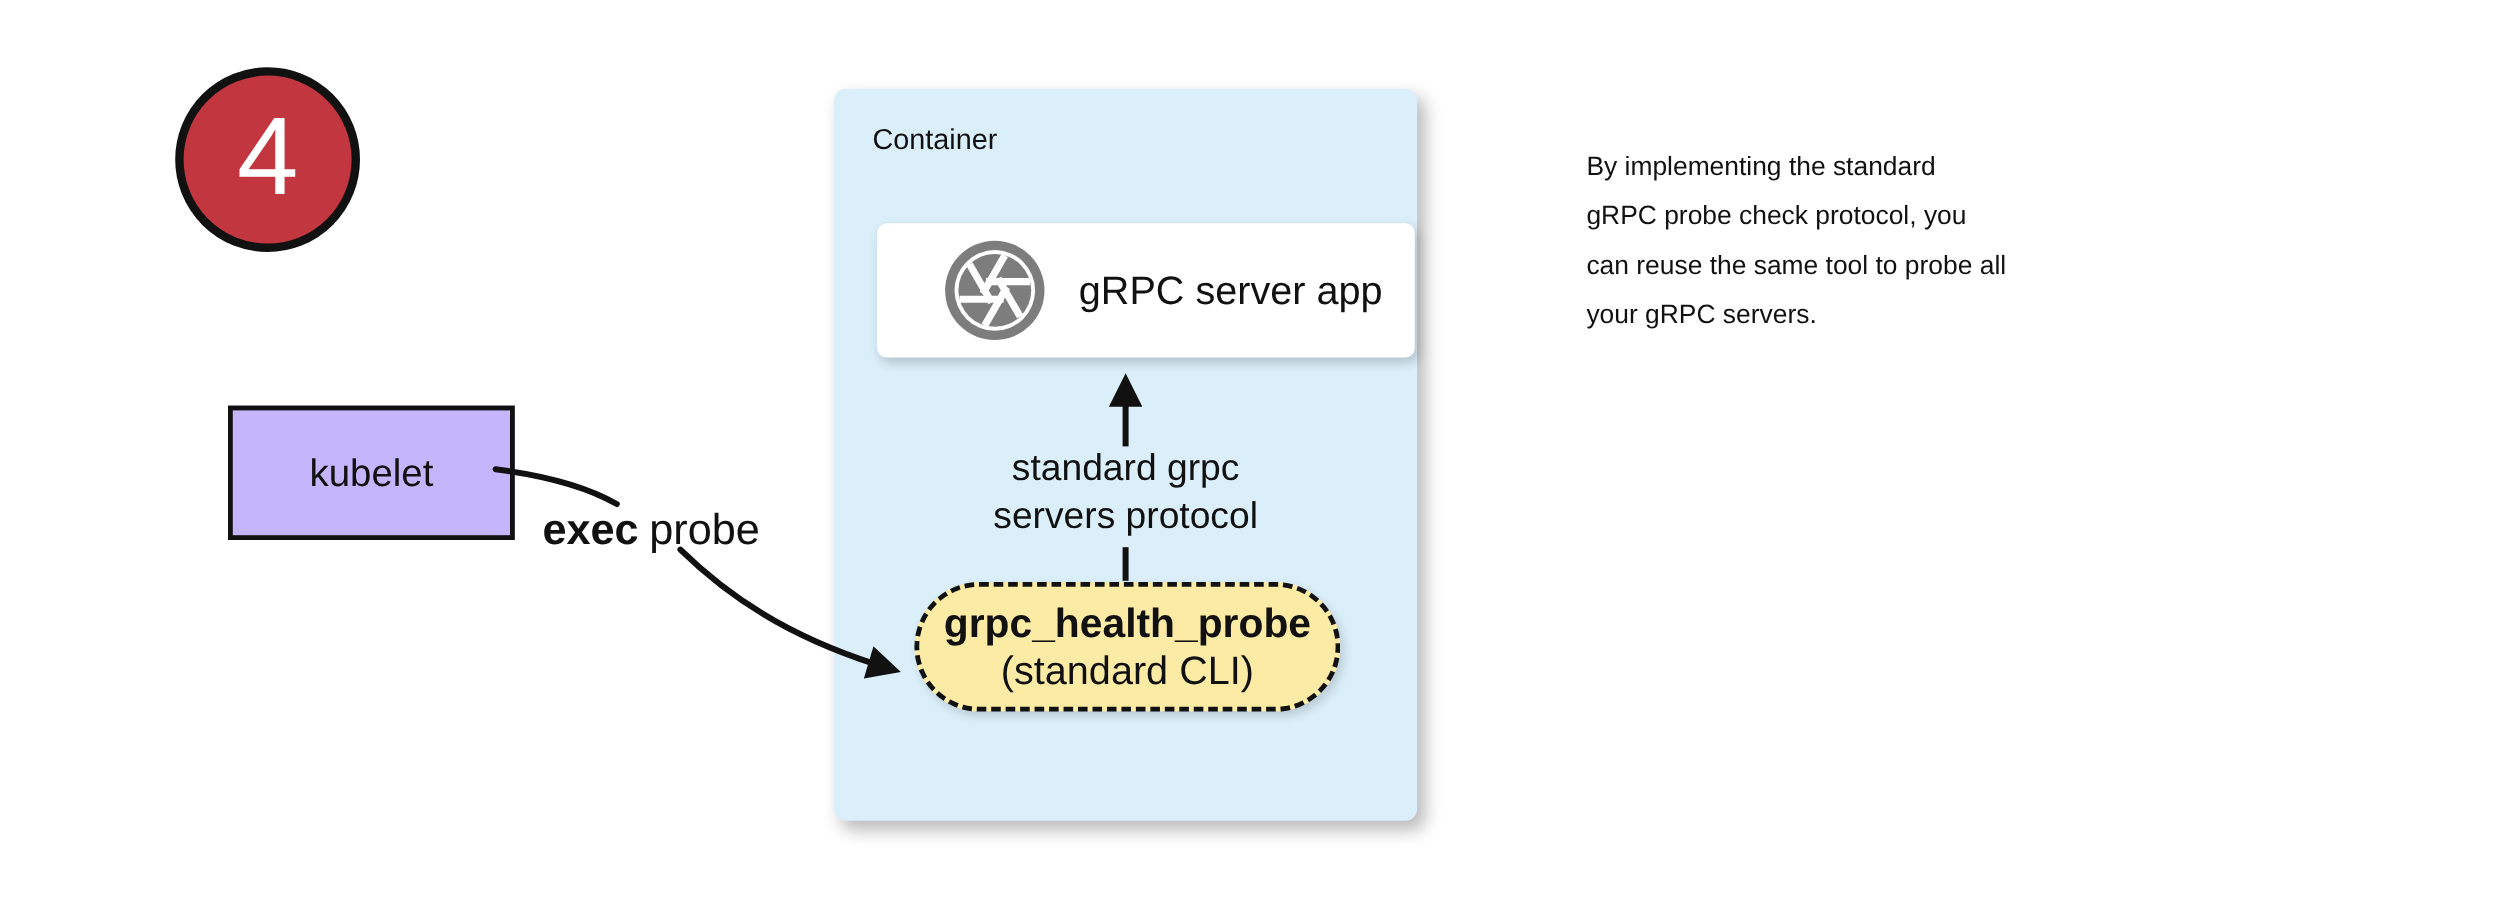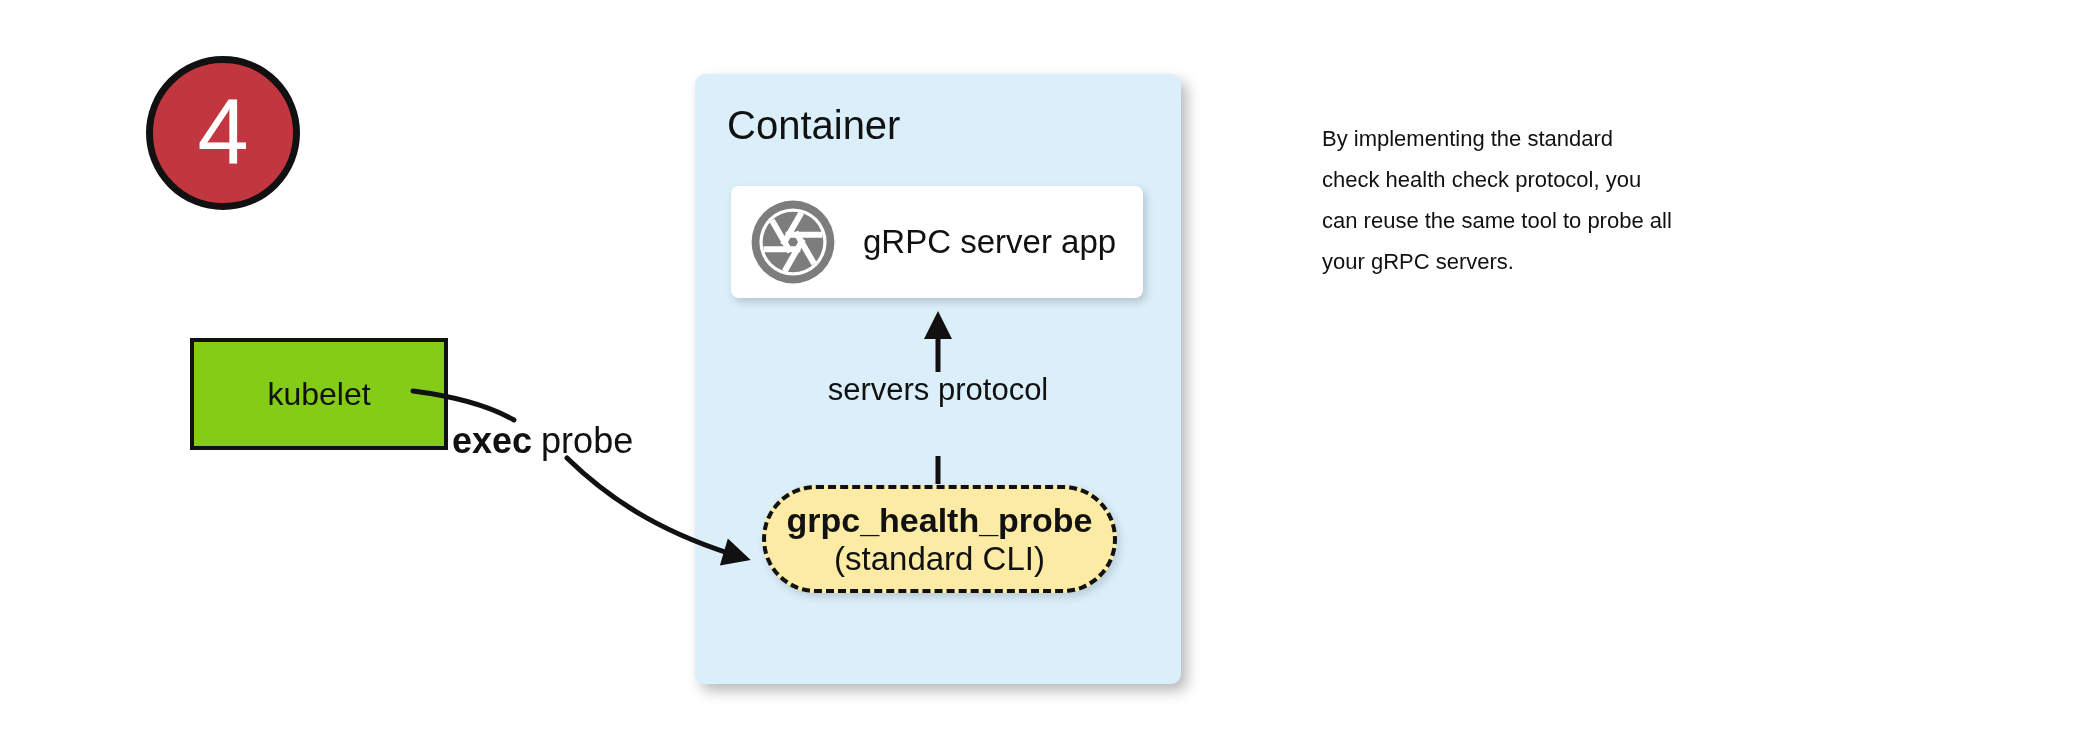--- a/index.html
+++ b/index.html
@@ -6,39 +6,39 @@
   body{font-family:"Liberation Sans", sans-serif; color:#111;}
   .canvas{position:relative;width:2100px;height:750px;background:#fff;overflow:hidden;}
 
   
   .badge{position:absolute;left:146px;top:56px;width:154px;height:154px;border-radius:50%;
          background:#C2363F;border:7px solid #111;box-sizing:border-box;
          display:flex;align-items:center;justify-content:center;}
   .badge span{color:#fff;font-size:92px;line-height:1;transform:translateY(-2px);}
 
   
-  .kubelet-box{position:absolute;left:190px;top:338px;width:258px;height:112px;
-         background:#84cc16;border:4px solid #111;box-sizing:border-box;
+  .kubelet-box{position:absolute;left:190px;top:338px;width:239px;height:112px;
+         background:#c4b5fd;border:4px solid #111;box-sizing:border-box;
          display:flex;align-items:center;justify-content:center;font-size:32px;}
 
   
   .exec-label{position:absolute;left:452px;top:420px;font-size:36px;white-space:nowrap;}
   .exec-label .b{font-weight:bold;}
   .exec-label .r{margin-left:9px;}
 
   
   .container-box{position:absolute;left:695px;top:74px;width:486px;height:610px;
          background:#DBEFFA;border-radius:10px;
          box-shadow:6px 7px 14px rgba(0,0,0,0.28);}
-  .container-title{position:absolute;left:32px;top:29px;font-size:40px;}
+  .container-title{position:absolute;left:32px;top:29px;font-size:24px;}
 
   
   .server-box{position:absolute;left:36px;top:112px;width:412px;height:112px;
          background:#fff;border-radius:8px;box-shadow:3px 4px 9px rgba(0,0,0,0.18);
-         display:flex;align-items:center;}
+         display:flex;align-items:center;padding-left:36px;}
   .server-box .icon{width:92px;height:92px;margin-left:16px;flex:0 0 auto;}
   .server-box .lbl{font-size:33px;margin-left:24px;}
 
   
   .proto-label{position:absolute;left:103px;top:296px;width:280px;text-align:center;
          font-size:31px;line-height:40px;}
 
   
   .pill{position:absolute;left:67px;top:411px;width:355px;height:108px;box-sizing:border-box;
          background:#FCEBA5;border:4px dashed #111;border-radius:76px;
@@ -84,32 +84,33 @@
           <line x1="82" y1="42" x2="42" y2="42" transform="rotate(120 50 50)"></line>
           <line x1="82" y1="42" x2="42" y2="42" transform="rotate(180 50 50)"></line>
           <line x1="82" y1="42" x2="42" y2="42" transform="rotate(240 50 50)"></line>
           <line x1="82" y1="42" x2="42" y2="42" transform="rotate(300 50 50)"></line>
         </g>
       </svg>
       <span class="lbl">gRPC server app</span>
     </div>
 
     <div class="proto-label">
+      <div>standard grpc</div>
       <div>servers protocol</div>
     </div>
 
     <div class="pill">
       <div class="pill-title">grpc_health_probe</div>
       <div class="pill-sub">(standard CLI)</div>
     </div>
   </div>
 
   <div class="note">
     <div>By implementing the standard</div>
-    <div>check health check protocol, you</div>
+    <div>gRPC probe check protocol, you</div>
     <div>can reuse the same tool to probe all</div>
     <div>your gRPC servers.</div>
   </div>
 
   <svg class="overlay" viewBox="0 0 2100 750">
     <defs>
       <marker id="arrowhead" viewBox="0 0 10 10" refX="7.5" refY="5" markerWidth="7" markerHeight="5.6" orient="auto-start-reverse">
         <path d="M0,0 L10,5 L0,10 z" fill="#111"></path>
       </marker>
     </defs>

